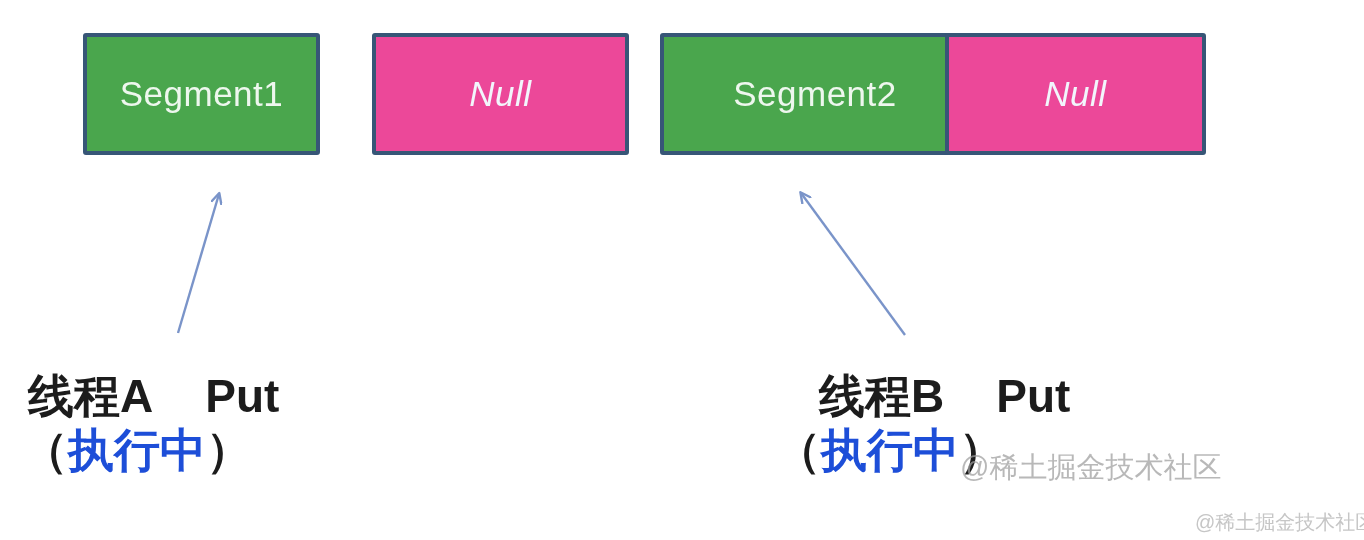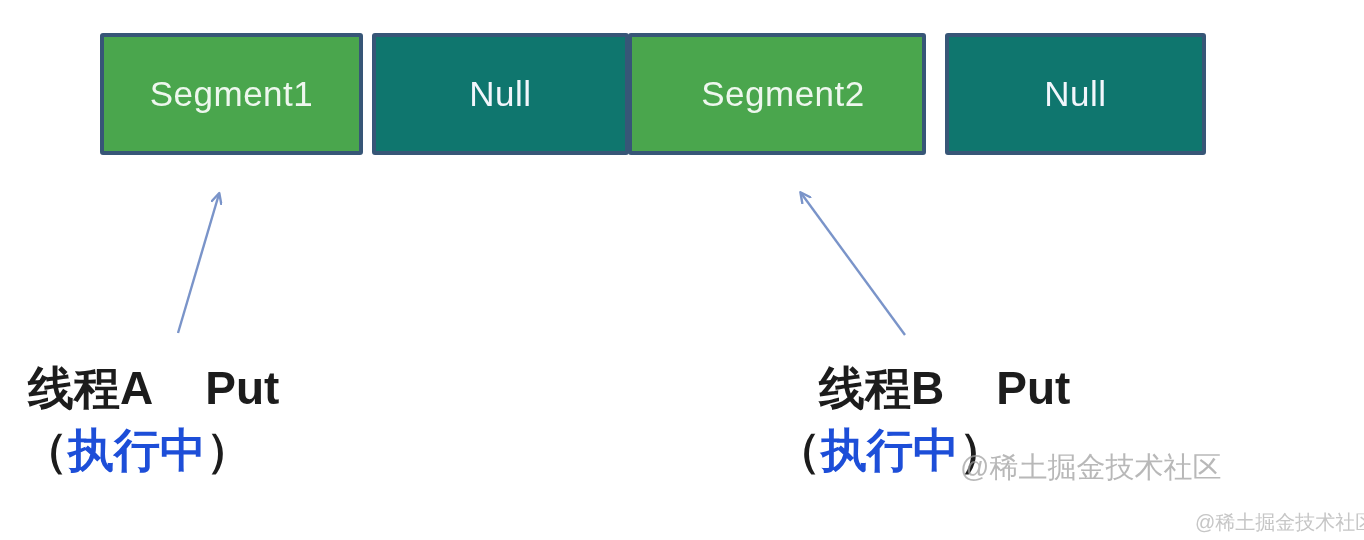--- a/index.html
+++ b/index.html
@@ -20,41 +20,42 @@
     box-sizing: border-box;
     border: 4px solid #375677;
     border-radius: 3px;
     display: flex;
     align-items: center;
     justify-content: center;
     font-size: 35px;
     letter-spacing: 0.5px;
   }
   .box.segment { background: #4aa64d; color: #eef7ee; }
-  .box.nullbox { background: #0f766e; color: #f2f6fc; }
-  .box.b1 { left: 100px;  width: 263px; }
+  .box.nullbox { background: #ec4899; color: #f2f6fc; font-style: italic; }
+  .box.b1 { left: 83px;  width: 237px; }
   .box.b2 { left: 372px; width: 257px; }
-  .box.b3 { left: 628px; width: 298px; padding-left: 12px; }
+  .box.b3 { left: 660px; width: 298px; padding-left: 12px; }
   .box.b4 { left: 945px; width: 261px; }
 
   
   .arrows {
     position: absolute;
     left: 0; top: 0;
     width: 1364px; height: 540px;
     pointer-events: none;
   }
 
   
   .thread-line1 {
     position: absolute;
     font-size: 46px;
     font-weight: 700;
     color: #1c1c1c;
     white-space: nowrap;
+    margin-top: 8px;
   }
   .thread-line1 .action { margin-left: 52px; }
   .thread-line2 {
     position: absolute;
     font-size: 46px;
     font-weight: 700;
     color: #1c1c1c;
     white-space: nowrap;
   }
   .thread-line2 .status { color: #1d4ed8; }

